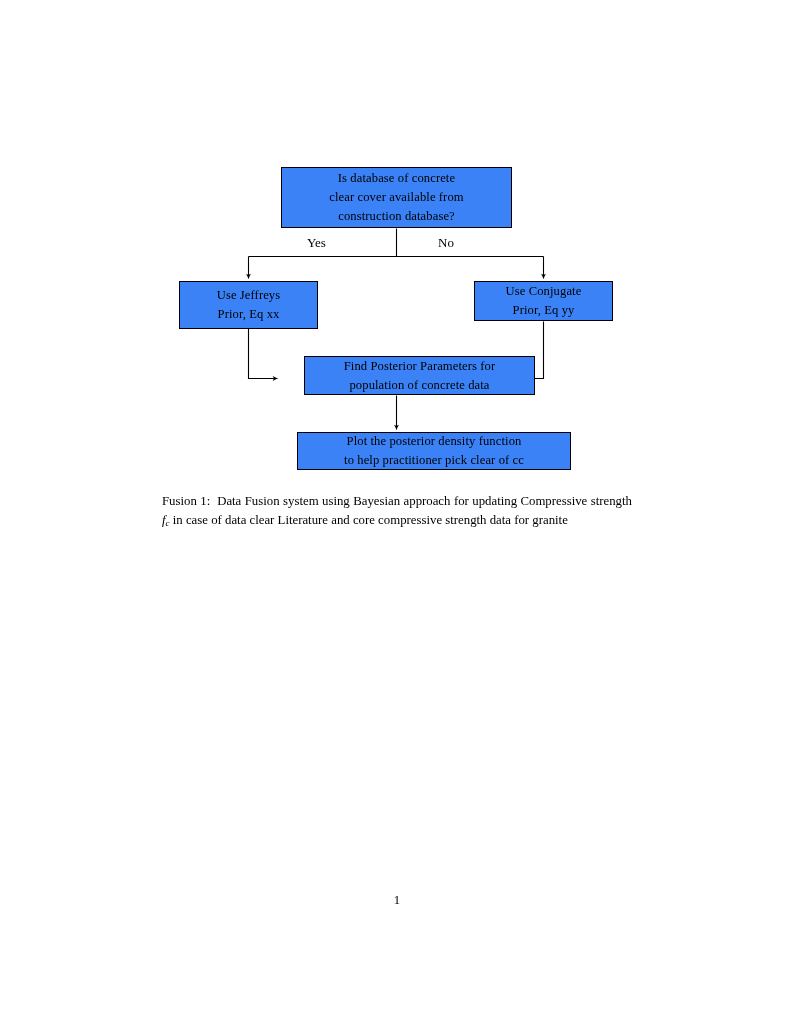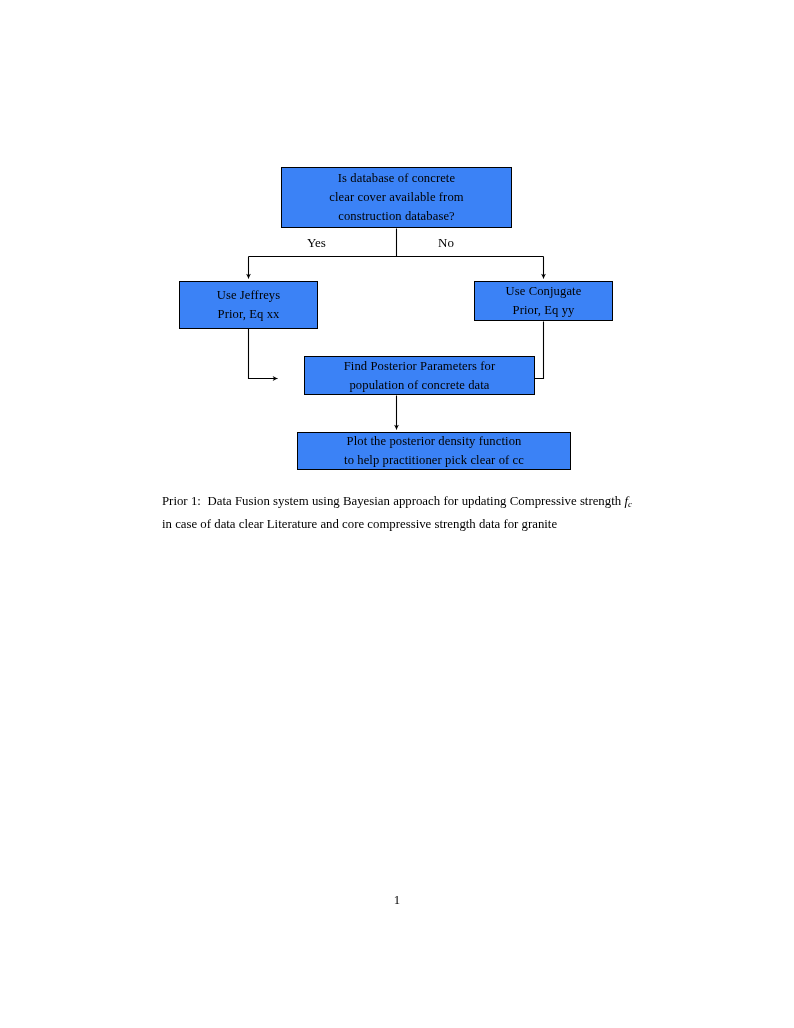--- a/index.html
+++ b/index.html
@@ -192,17 +192,17 @@
       <span class="ln">population of concrete data</span>
     </div>
 
     <div class="node-box" id="node-plot">
       <span class="ln">Plot the posterior density function</span>
       <span class="ln">to help practitioner pick clear of cc</span>
     </div>
 
   </div>
 
-  <div id="caption"><span>Prior 1:</span><span>&nbsp; </span><span>Data Fusion system using Bayesian approach for updating Compressive strength</span><span> </span><span class="mathvar">f</span><span class="mathsub">c</span><span> </span><span>in case of data clear Literature and core compressive strength data for granite</span></div>
+  <div id="caption"><span>Fusion 1:</span><span>&nbsp; </span><span>Data Fusion system using Bayesian approach for updating Compressive strength</span><span> </span><span class="mathvar">f</span><span class="mathsub">c</span><span> </span><span>in case of data clear Literature and core compressive strength data for granite</span></div>
 
   <div id="page-number">1</div>
 
 </div>
 
 </body></html>

